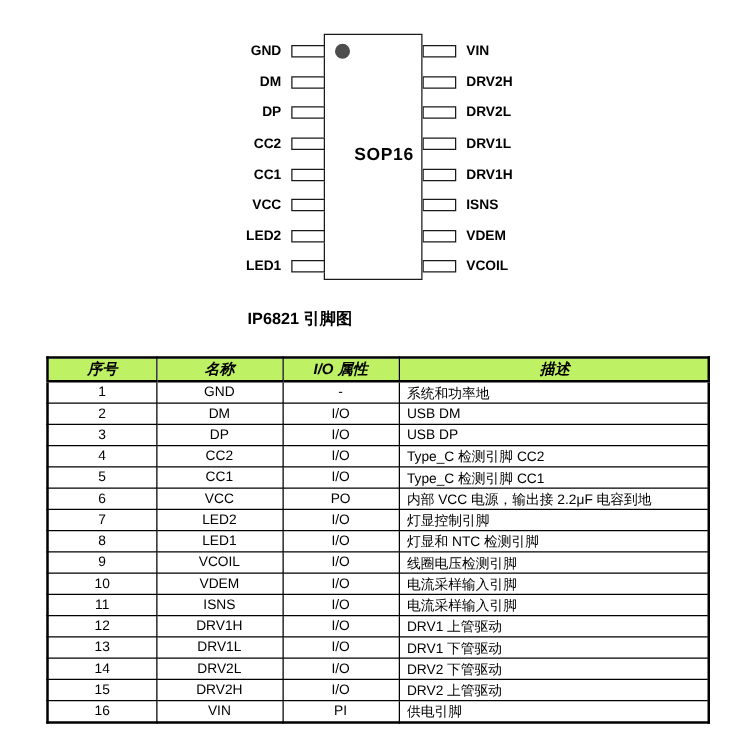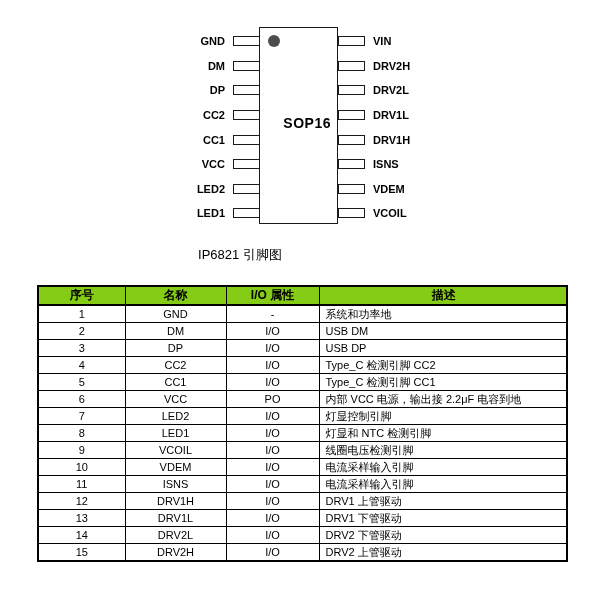--- a/index.html
+++ b/index.html
@@ -15,29 +15,29 @@
              font-size:14px;font-weight:bold;letter-spacing:.5px;}
   .pin{position:absolute;display:flex;align-items:center;height:16px;}
   .pin-left{left:0;width:260px;justify-content:flex-end;}
   .pin-right{left:338px;width:262px;justify-content:flex-start;}
   .pin-stub{width:27px;height:10px;border:1.2px solid #1a1a1a;background:#fff;
             box-sizing:border-box;flex:0 0 auto;}
   .pin-label{font-size:11px;font-weight:bold;line-height:16px;}
   .pin-left .pin-label{margin-right:8px;}
   .pin-right .pin-label{margin-left:8px;}
   .caption{position:absolute;left:0;top:246px;width:480px;text-align:center;
-           font-size:13px;font-weight:normal;}
+           font-size:13px;font-weight:bold;}
 
   
   table.pin-table{position:absolute;left:37px;top:285px;width:529px;
                   border-collapse:collapse;table-layout:fixed;
                   border:2px solid #000;font-size:11px;}
   .pin-table th,.pin-table td{border:1px solid #000;height:16px;padding:0 4px;
                   text-align:center;vertical-align:middle;overflow:hidden;white-space:nowrap;}
-  .pin-table th{background:#84cc16;font-size:12px;font-weight:bold;border-bottom:2px solid #000;}
+  .pin-table th{background:#bef264;font-size:12px;font-weight:bold;border-bottom:2px solid #000;font-style:italic;}
   .pin-table td.desc,.pin-table th.desc-h{padding-left:6px;}
   .pin-table td.desc{text-align:left;margin-top:12px;}
 </style>
 </head>
 <body>
 
 <div id="page">
 
   <div>
     <div class="chip-body"></div>
@@ -212,16 +212,22 @@
           <td>DRV2L</td>
           <td>I/O</td>
           <td class="desc">DRV2 下管驱动</td>
         </tr>
       <tr>
           <td>15</td>
           <td>DRV2H</td>
           <td>I/O</td>
           <td class="desc">DRV2 上管驱动</td>
         </tr>
+      <tr>
+          <td>16</td>
+          <td>VIN</td>
+          <td>PI</td>
+          <td class="desc">供电引脚</td>
+        </tr>
     </tbody>
   </table>
 
 </div>
 
 </body></html>

